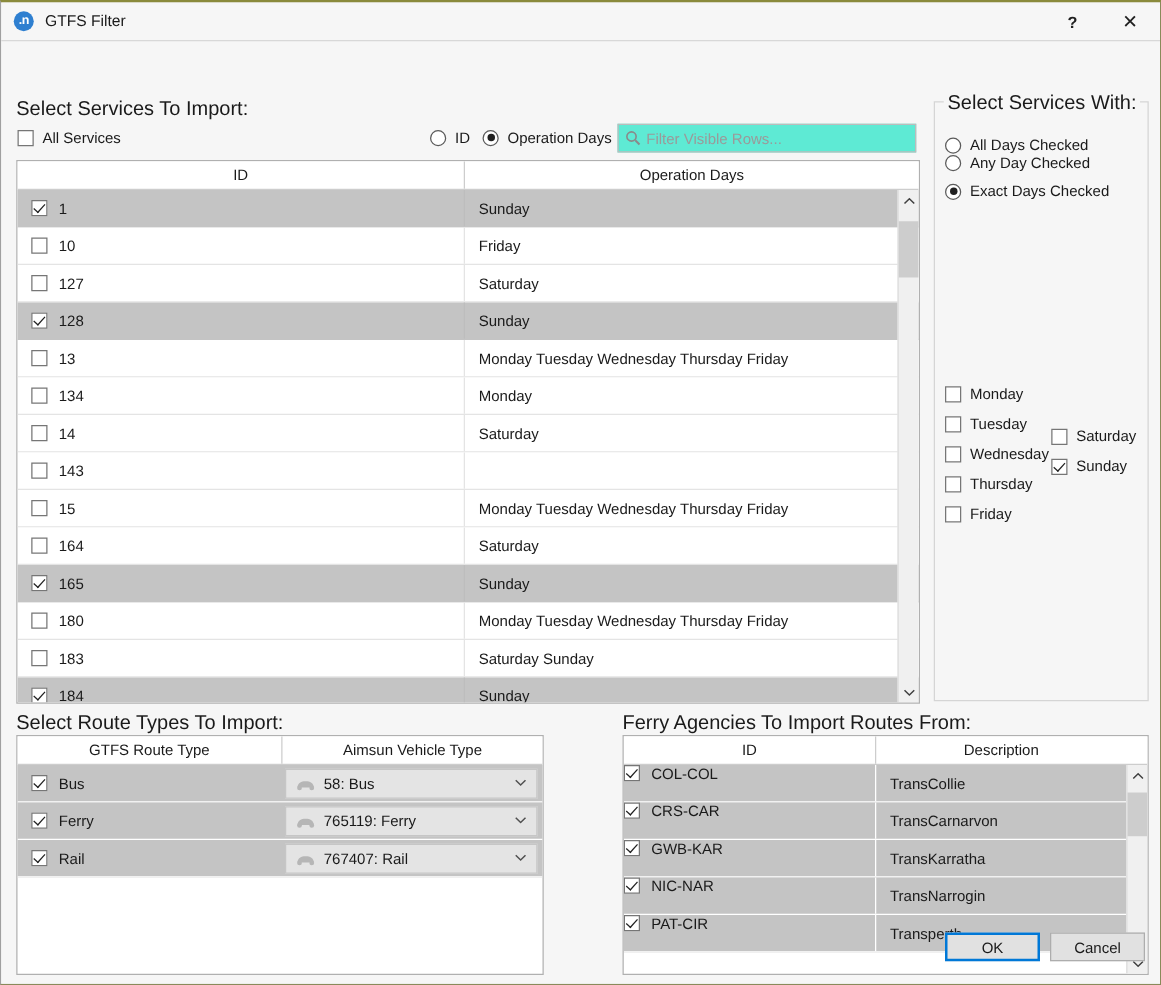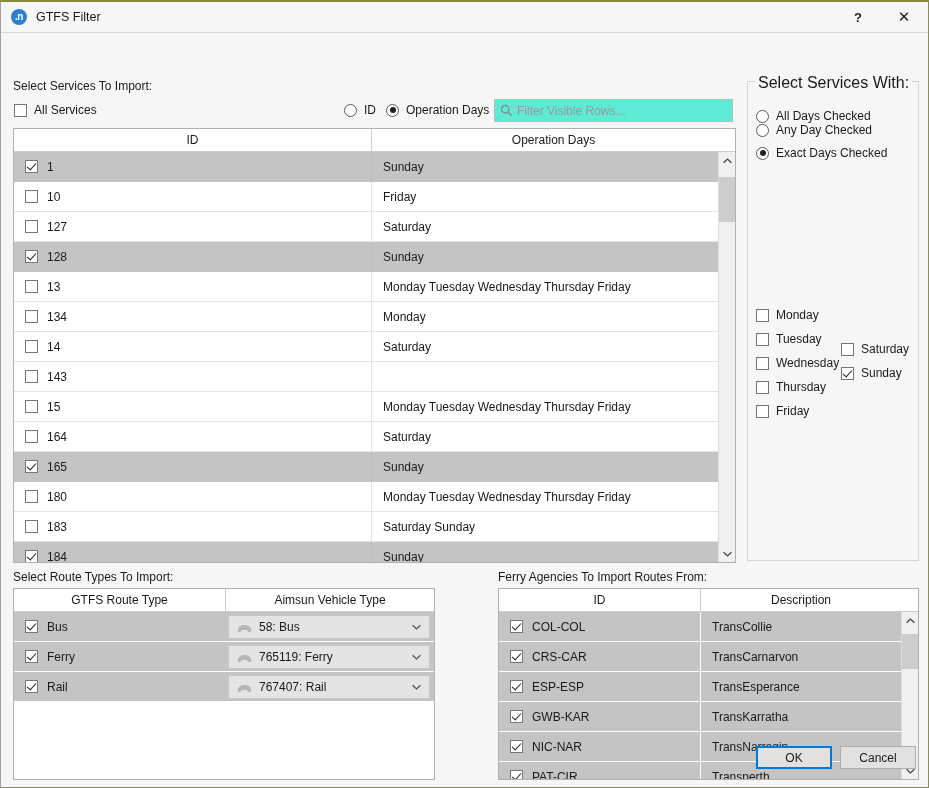--- a/index.html
+++ b/index.html
@@ -73,21 +73,21 @@
     flex: 1;
     background: #f6f6f6;
     position: relative;
     box-sizing: border-box;
     border-top: 1px solid #d8d8d8;
   }
 
   
   .section-label {
     position: absolute;
-    font-size: 12px;
+    font-size: 16px;
     color: #1a1a1a;
     white-space: nowrap;
   }
 
   
   .cbx {
     width: 13px; height: 13px;
     border: 1px solid #767676;
     background: #ffffff;
     box-sizing: border-box;
@@ -349,22 +349,21 @@
     height: 30px;
     flex: none;
     background: #c4c4c4;
     border-bottom: 1px solid #ffffff;
     align-items: center;
     box-sizing: border-box;
   }
   .acell-id {
     width: 202px;
     box-sizing: border-box;
-    display: flex; align-items: center;
-    padding-left: 11px;
+    display: flex; align-items: flex-start;
     gap: 9px;
     height: 100%;
     border-right: 1px solid #ffffff;
   }
   .acell-desc {
     flex: 1;
     box-sizing: border-box;
     padding-left: 11px;
     display: flex; align-items: center;
     height: 100%;
@@ -721,29 +720,20 @@
                 <span class="cbx checked"></span>
                 <span>CRS-CAR</span>
               </div>
               <div class="acell-desc">
                 <span>TransCarnarvon</span>
               </div>
             </div>
             <div class="arow">
               <div class="acell-id">
                 <span class="cbx checked"></span>
-                <span>ESP-ESP</span>
-              </div>
-              <div class="acell-desc">
-                <span>TransEsperance</span>
-              </div>
-            </div>
-            <div class="arow">
-              <div class="acell-id">
-                <span class="cbx checked"></span>
                 <span>GWB-KAR</span>
               </div>
               <div class="acell-desc">
                 <span>TransKarratha</span>
               </div>
             </div>
             <div class="arow">
               <div class="acell-id">
                 <span class="cbx checked"></span>
                 <span>NIC-NAR</span>

